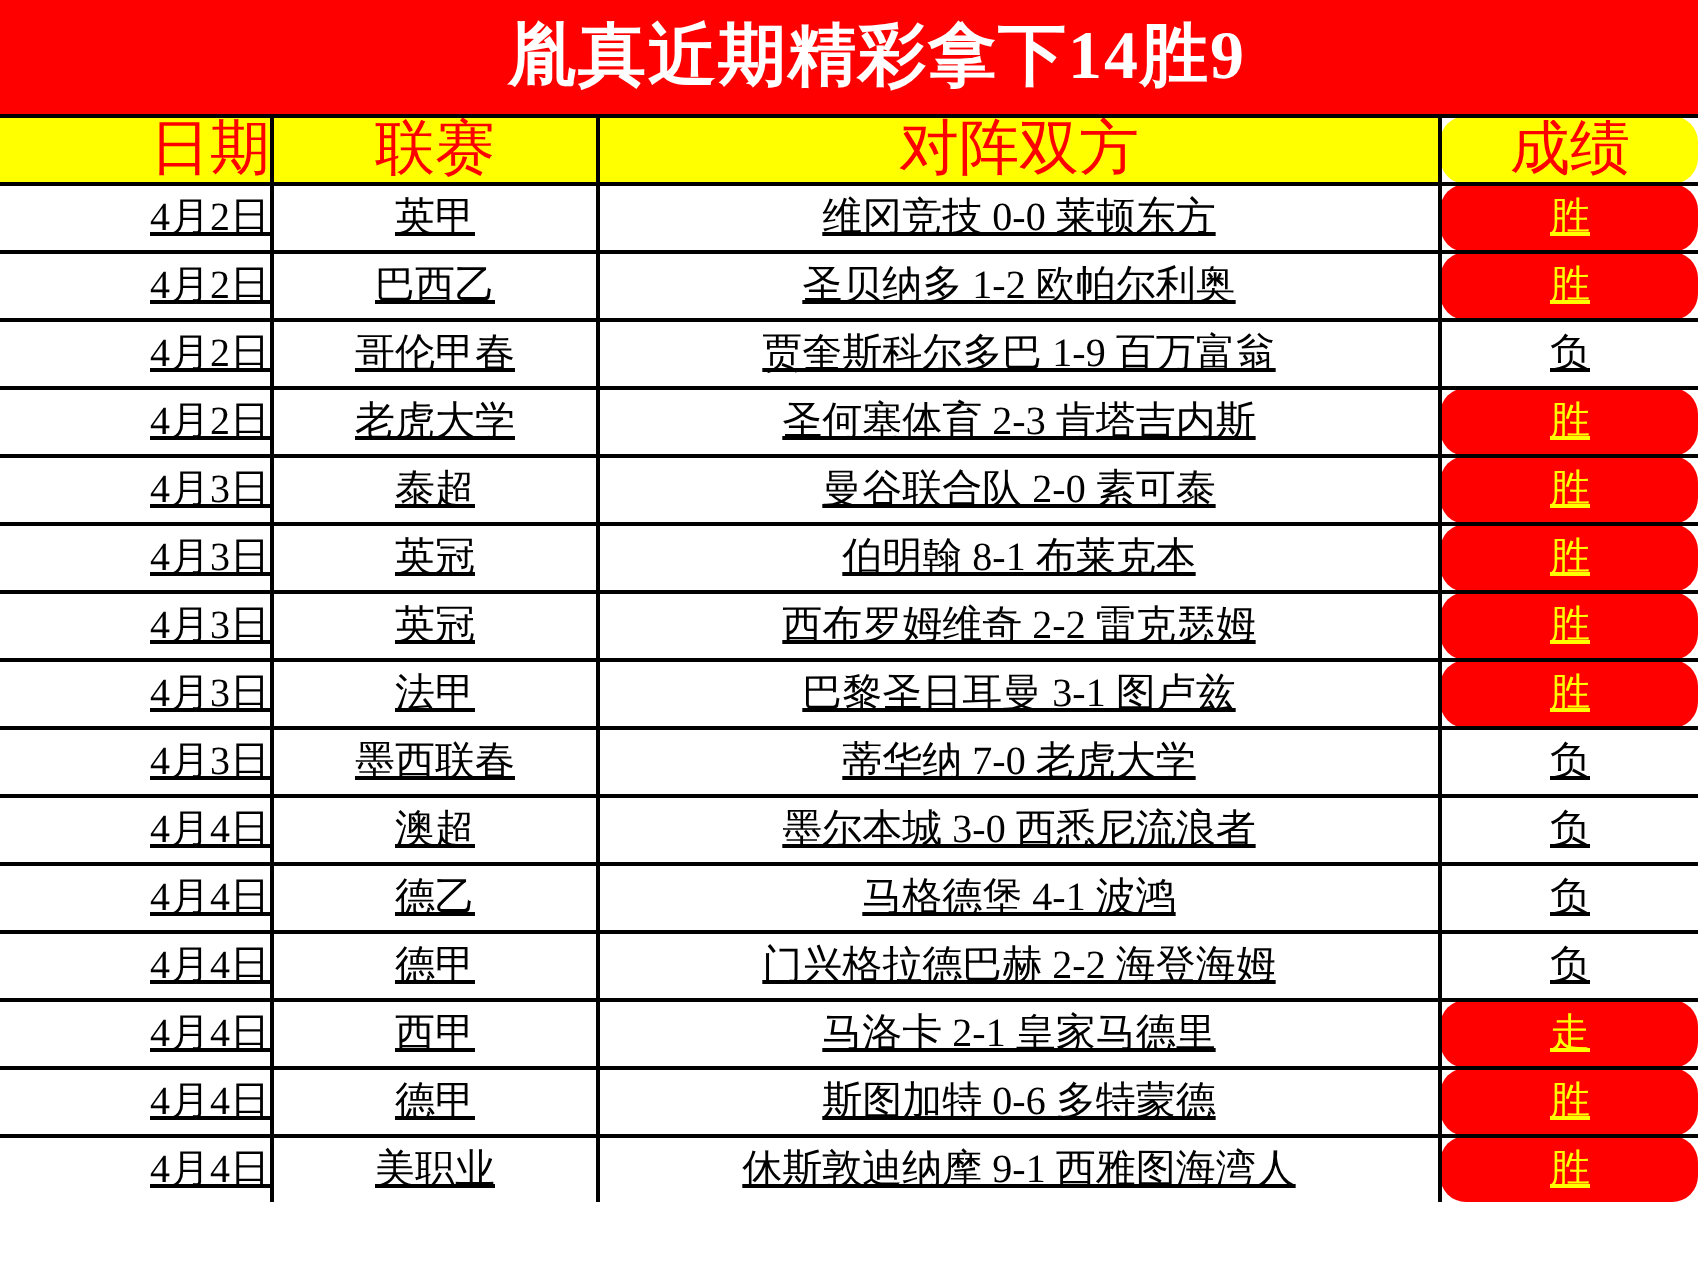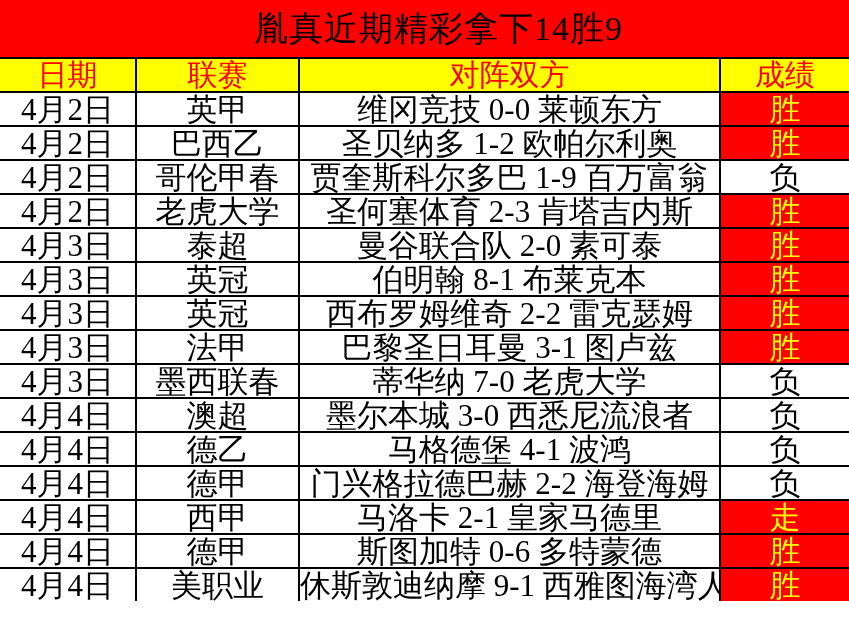--- a/index.html
+++ b/index.html
@@ -17,23 +17,23 @@
   }
   .title-bar {
     width: 849px;
     height: 57px;
     background: #fe0000;
     display: flex;
     align-items: center;
     justify-content: center;
   }
   .title-bar .title-text {
-    color: #000000;
+    color: #ffffff;
     font-size: 34px;
-    font-weight: normal;
+    font-weight: bold;
     letter-spacing: 1px;
     line-height: 1;
     margin-left: 28px;
   }
   table.results {
     width: 849px;
     border-collapse: collapse;
     table-layout: fixed;
   }
   table.results col.c-date   { width: 136px; }
@@ -42,35 +42,36 @@
   table.results col.c-result { width: 129px; }
   table.results th, table.results td {
     border: 2px solid #000000;
     text-align: center;
     vertical-align: middle;
     padding: 0;
     overflow: hidden;
     white-space: nowrap;
     font-weight: normal;
   }
-  table.results th:first-child, table.results td:first-child { border-left: none; }
-  table.results th:last-child,  table.results td:last-child  { border-right: none; }
+  table.results th:first-child, table.results td:first-child { border-left: none; text-align: right; }
+  table.results th:last-child,  table.results td:last-child  { border-right: none; border-radius: 13px; }
   table.results thead th {
     height: 32px;
     background: #ffff00;
     color: #fe0000;
     font-size: 30px;
     line-height: 1;
   }
   table.results tbody td {
     height: 32px;
     background: #ffffff;
     color: #000000;
-    font-size: 31px;
+    font-size: 20px;
     line-height: 1;
+    text-decoration: underline;
   }
   table.results tbody td.win {
     background: #fe0000;
     color: #ffff00;
   }
   table.results tbody tr:last-child td { border-bottom: none; }
 </style>
 </head>
 <body>
 

